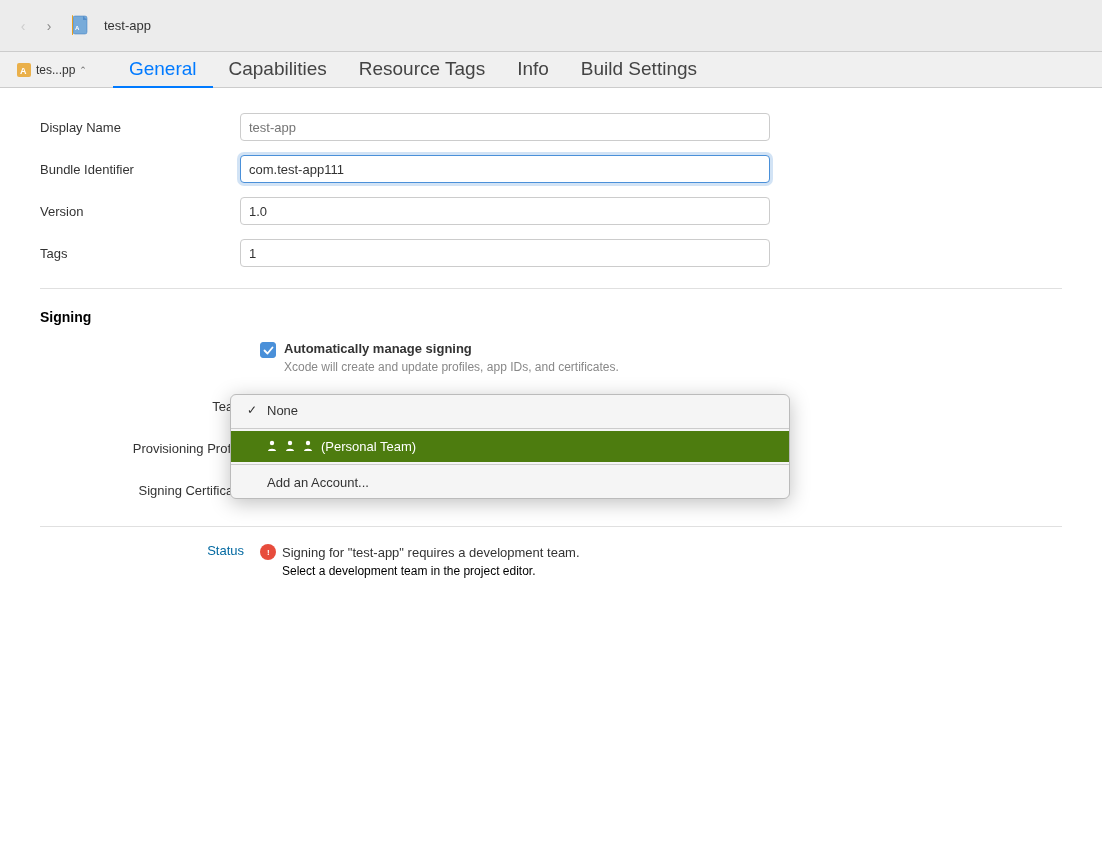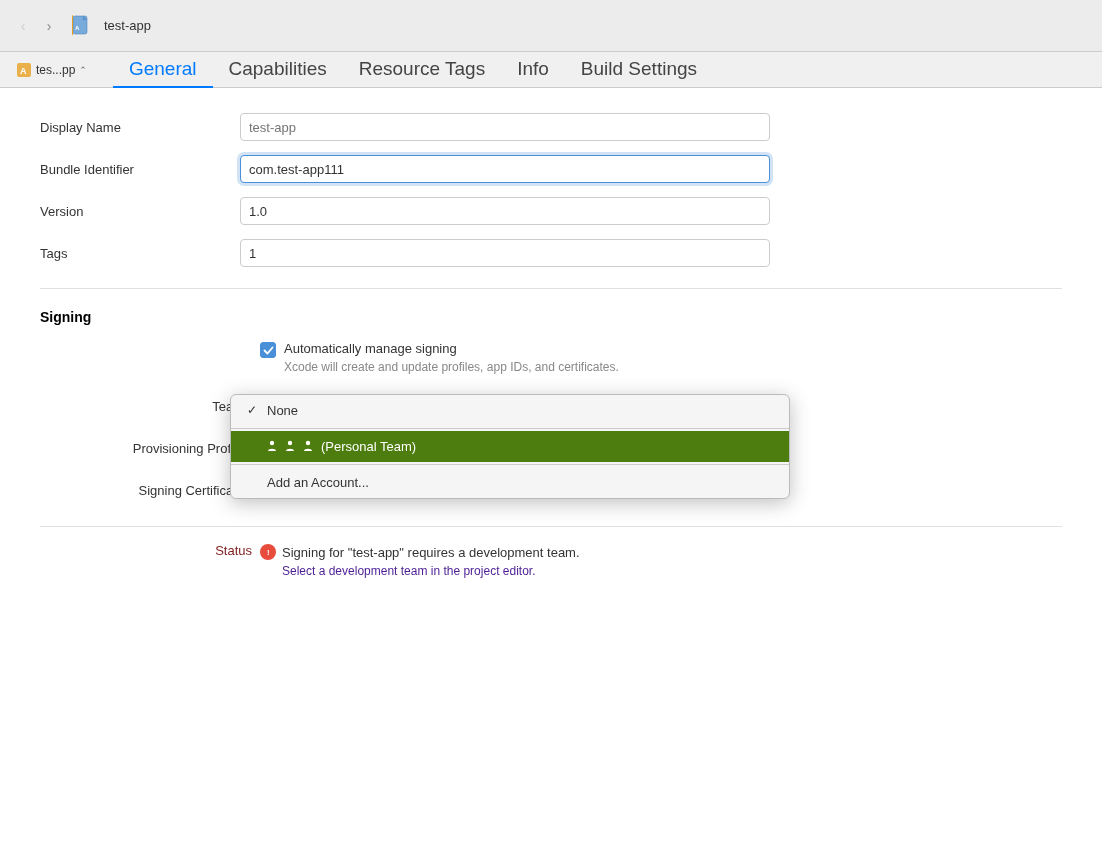--- a/index.html
+++ b/index.html
@@ -172,21 +172,21 @@
       border-radius: 3px;
       display: flex;
       align-items: center;
       justify-content: center;
       margin-right: 8px;
       margin-top: 1px;
       flex-shrink: 0;
     }
     .checkbox svg { width: 11px; height: 11px; }
     .checkbox-label {
-      font-weight: 400;
+      font-weight: 700;
       color: #333;
       display: block;
     }
     .checkbox-desc {
       font-size: 12px;
       color: #888;
       display: block;
       margin-top: 3px;
       line-height: 1.4;
       max-width: 380px;
@@ -283,23 +283,23 @@
       display: flex;
       align-items: flex-start;
       margin-top: 20px;
       border-top: 1px solid #e0e0e0;
       padding-top: 16px;
     }
     .status-label {
       text-align: right;
       width: 220px;
       min-width: 220px;
-      padding-right: 8px;
-      font-size: 13px;
-      color: #7f1d1d;
+      padding-right: 16px;
+      font-size: 13px;
+      color: #0369a1;
     }
     .status-content {
       display: flex;
       align-items: flex-start;
       gap: 6px;
     }
     .error-icon {
       width: 16px;
       height: 16px;
       border-radius: 50%;
@@ -311,21 +311,21 @@
       margin-top: 1px;
     }
     .error-icon svg { width: 10px; height: 10px; }
     .status-text {
       font-size: 13px;
       color: #333;
       line-height: 1.5;
     }
     .status-hint {
       font-size: 12px;
-      color: #4c1d95;
+      color: #000000;
       margin-top: 2px;
     }
   </style>
 </head>
 <body>
 
 <div class="titlebar">
   <div class="titlebar-nav">
     <button class="nav-btn disabled">‹</button>
     <button class="nav-btn">›</button>

